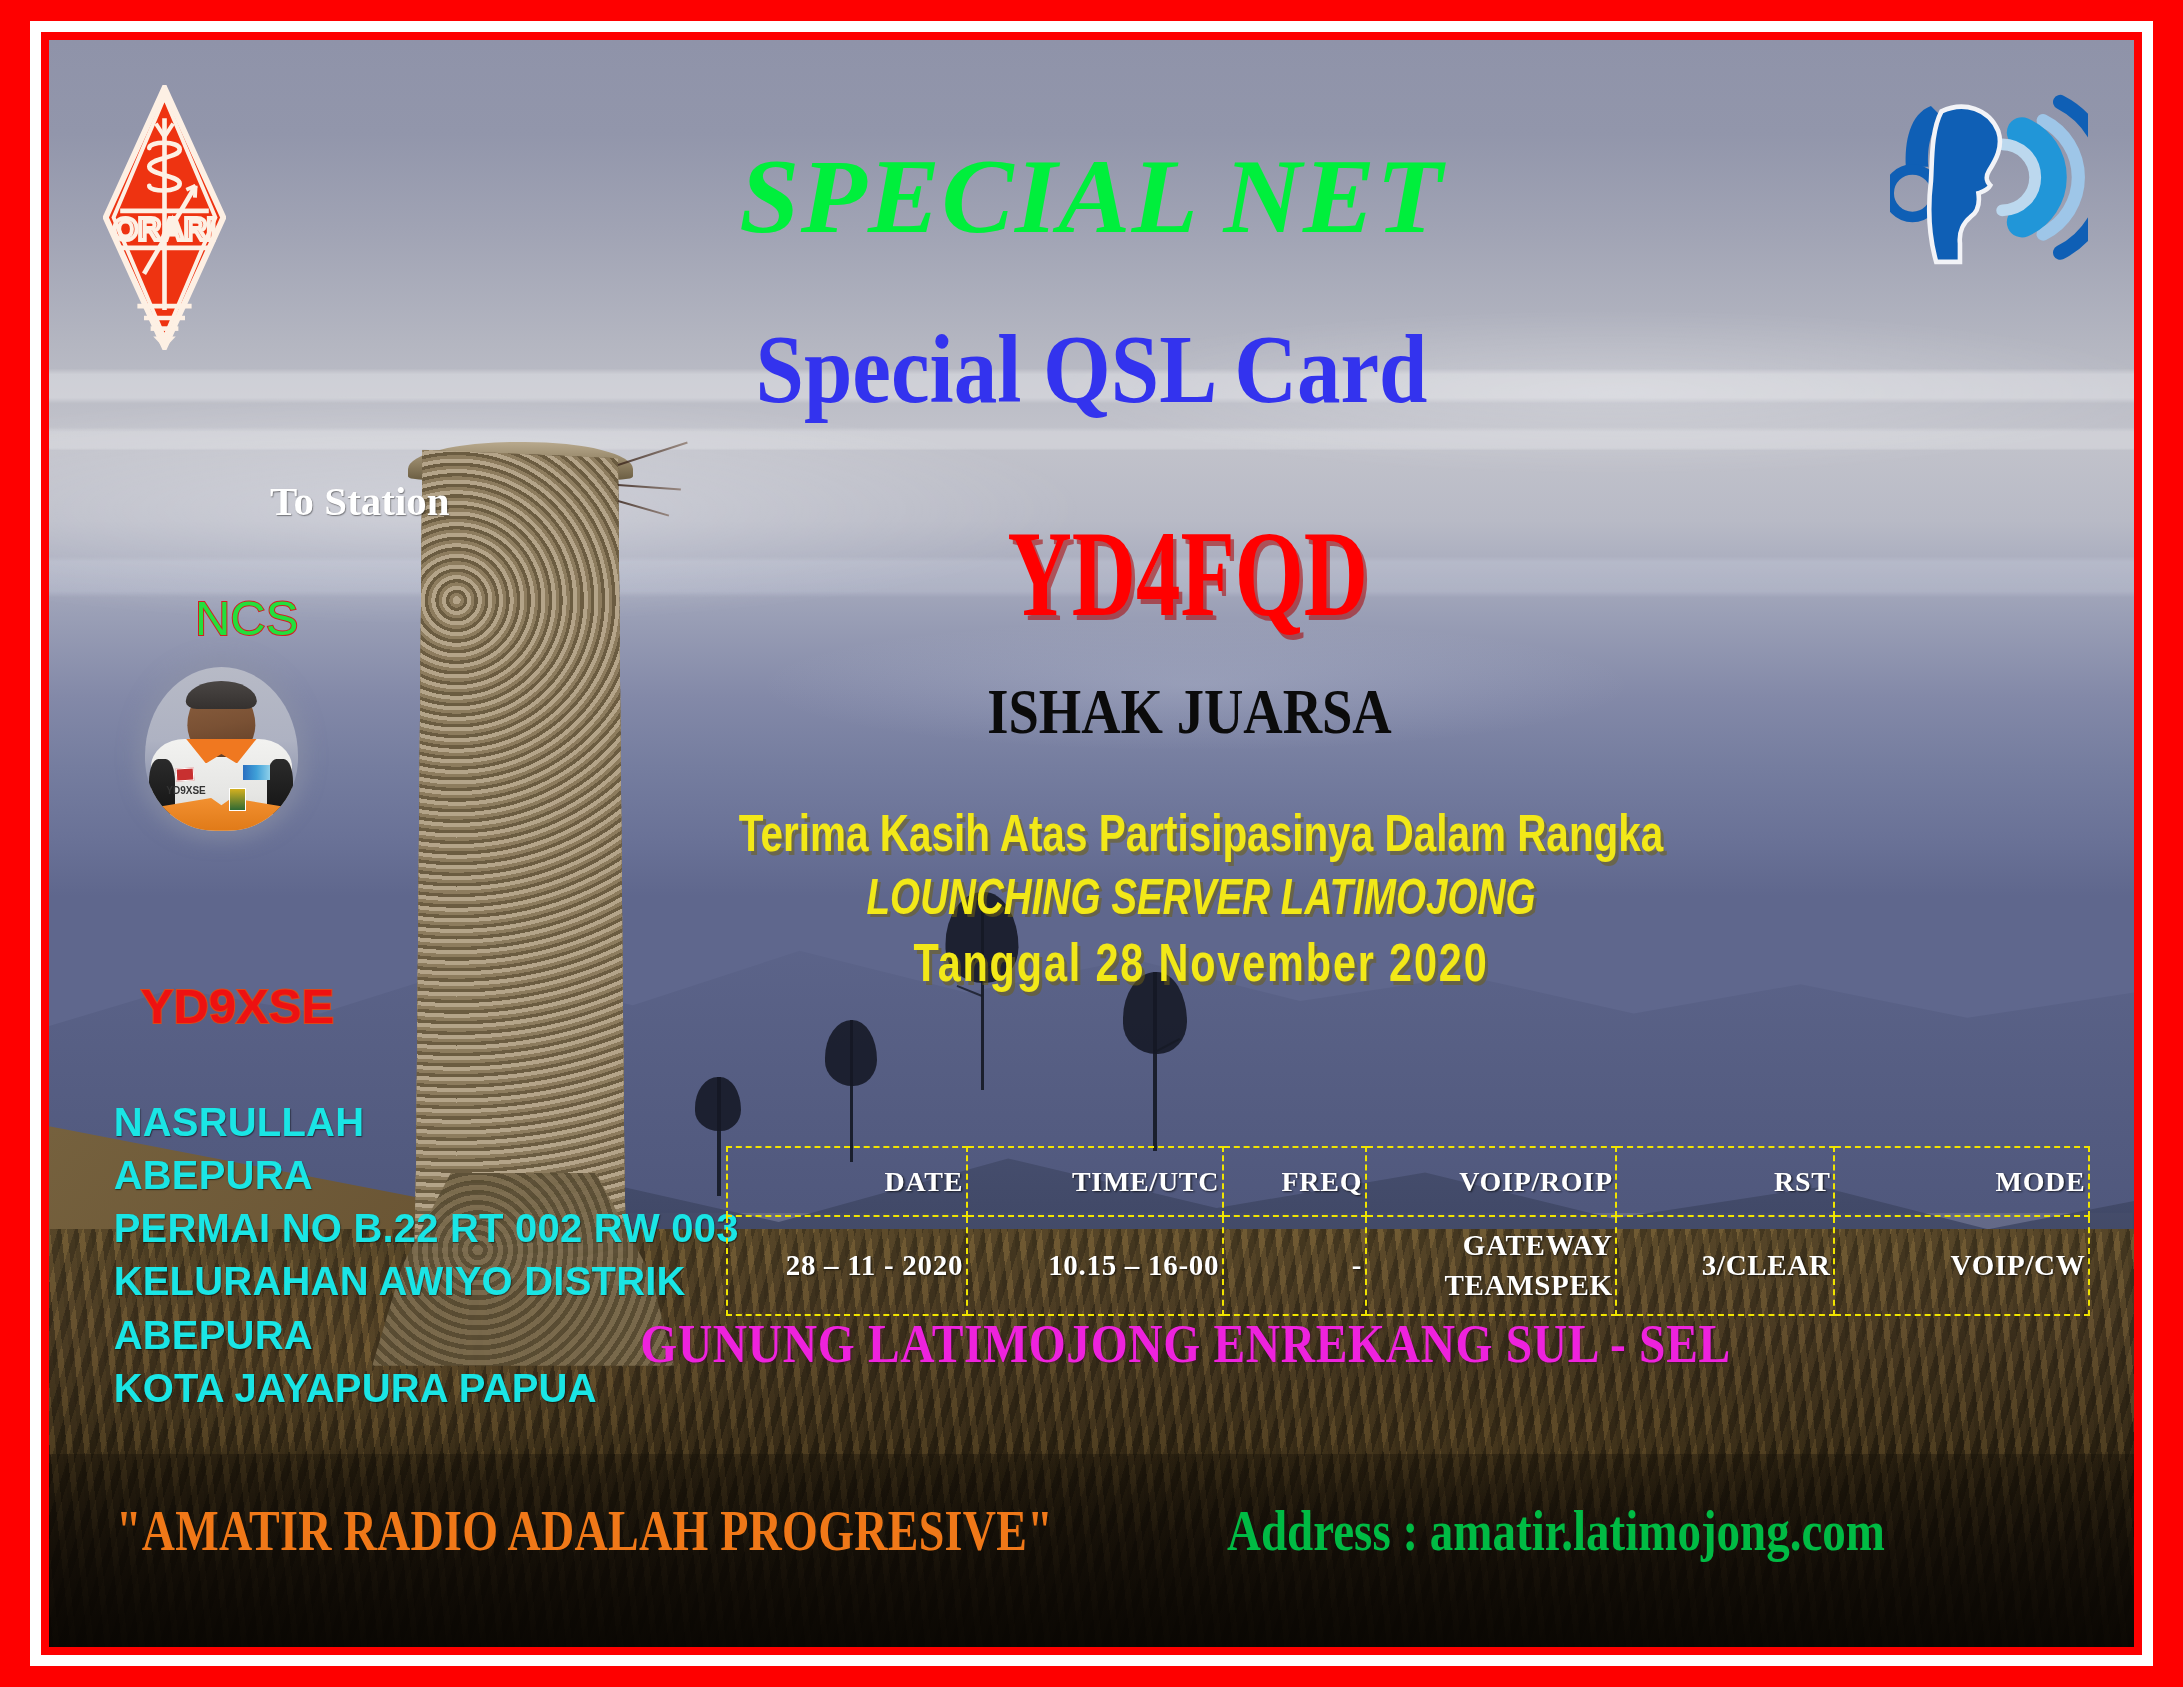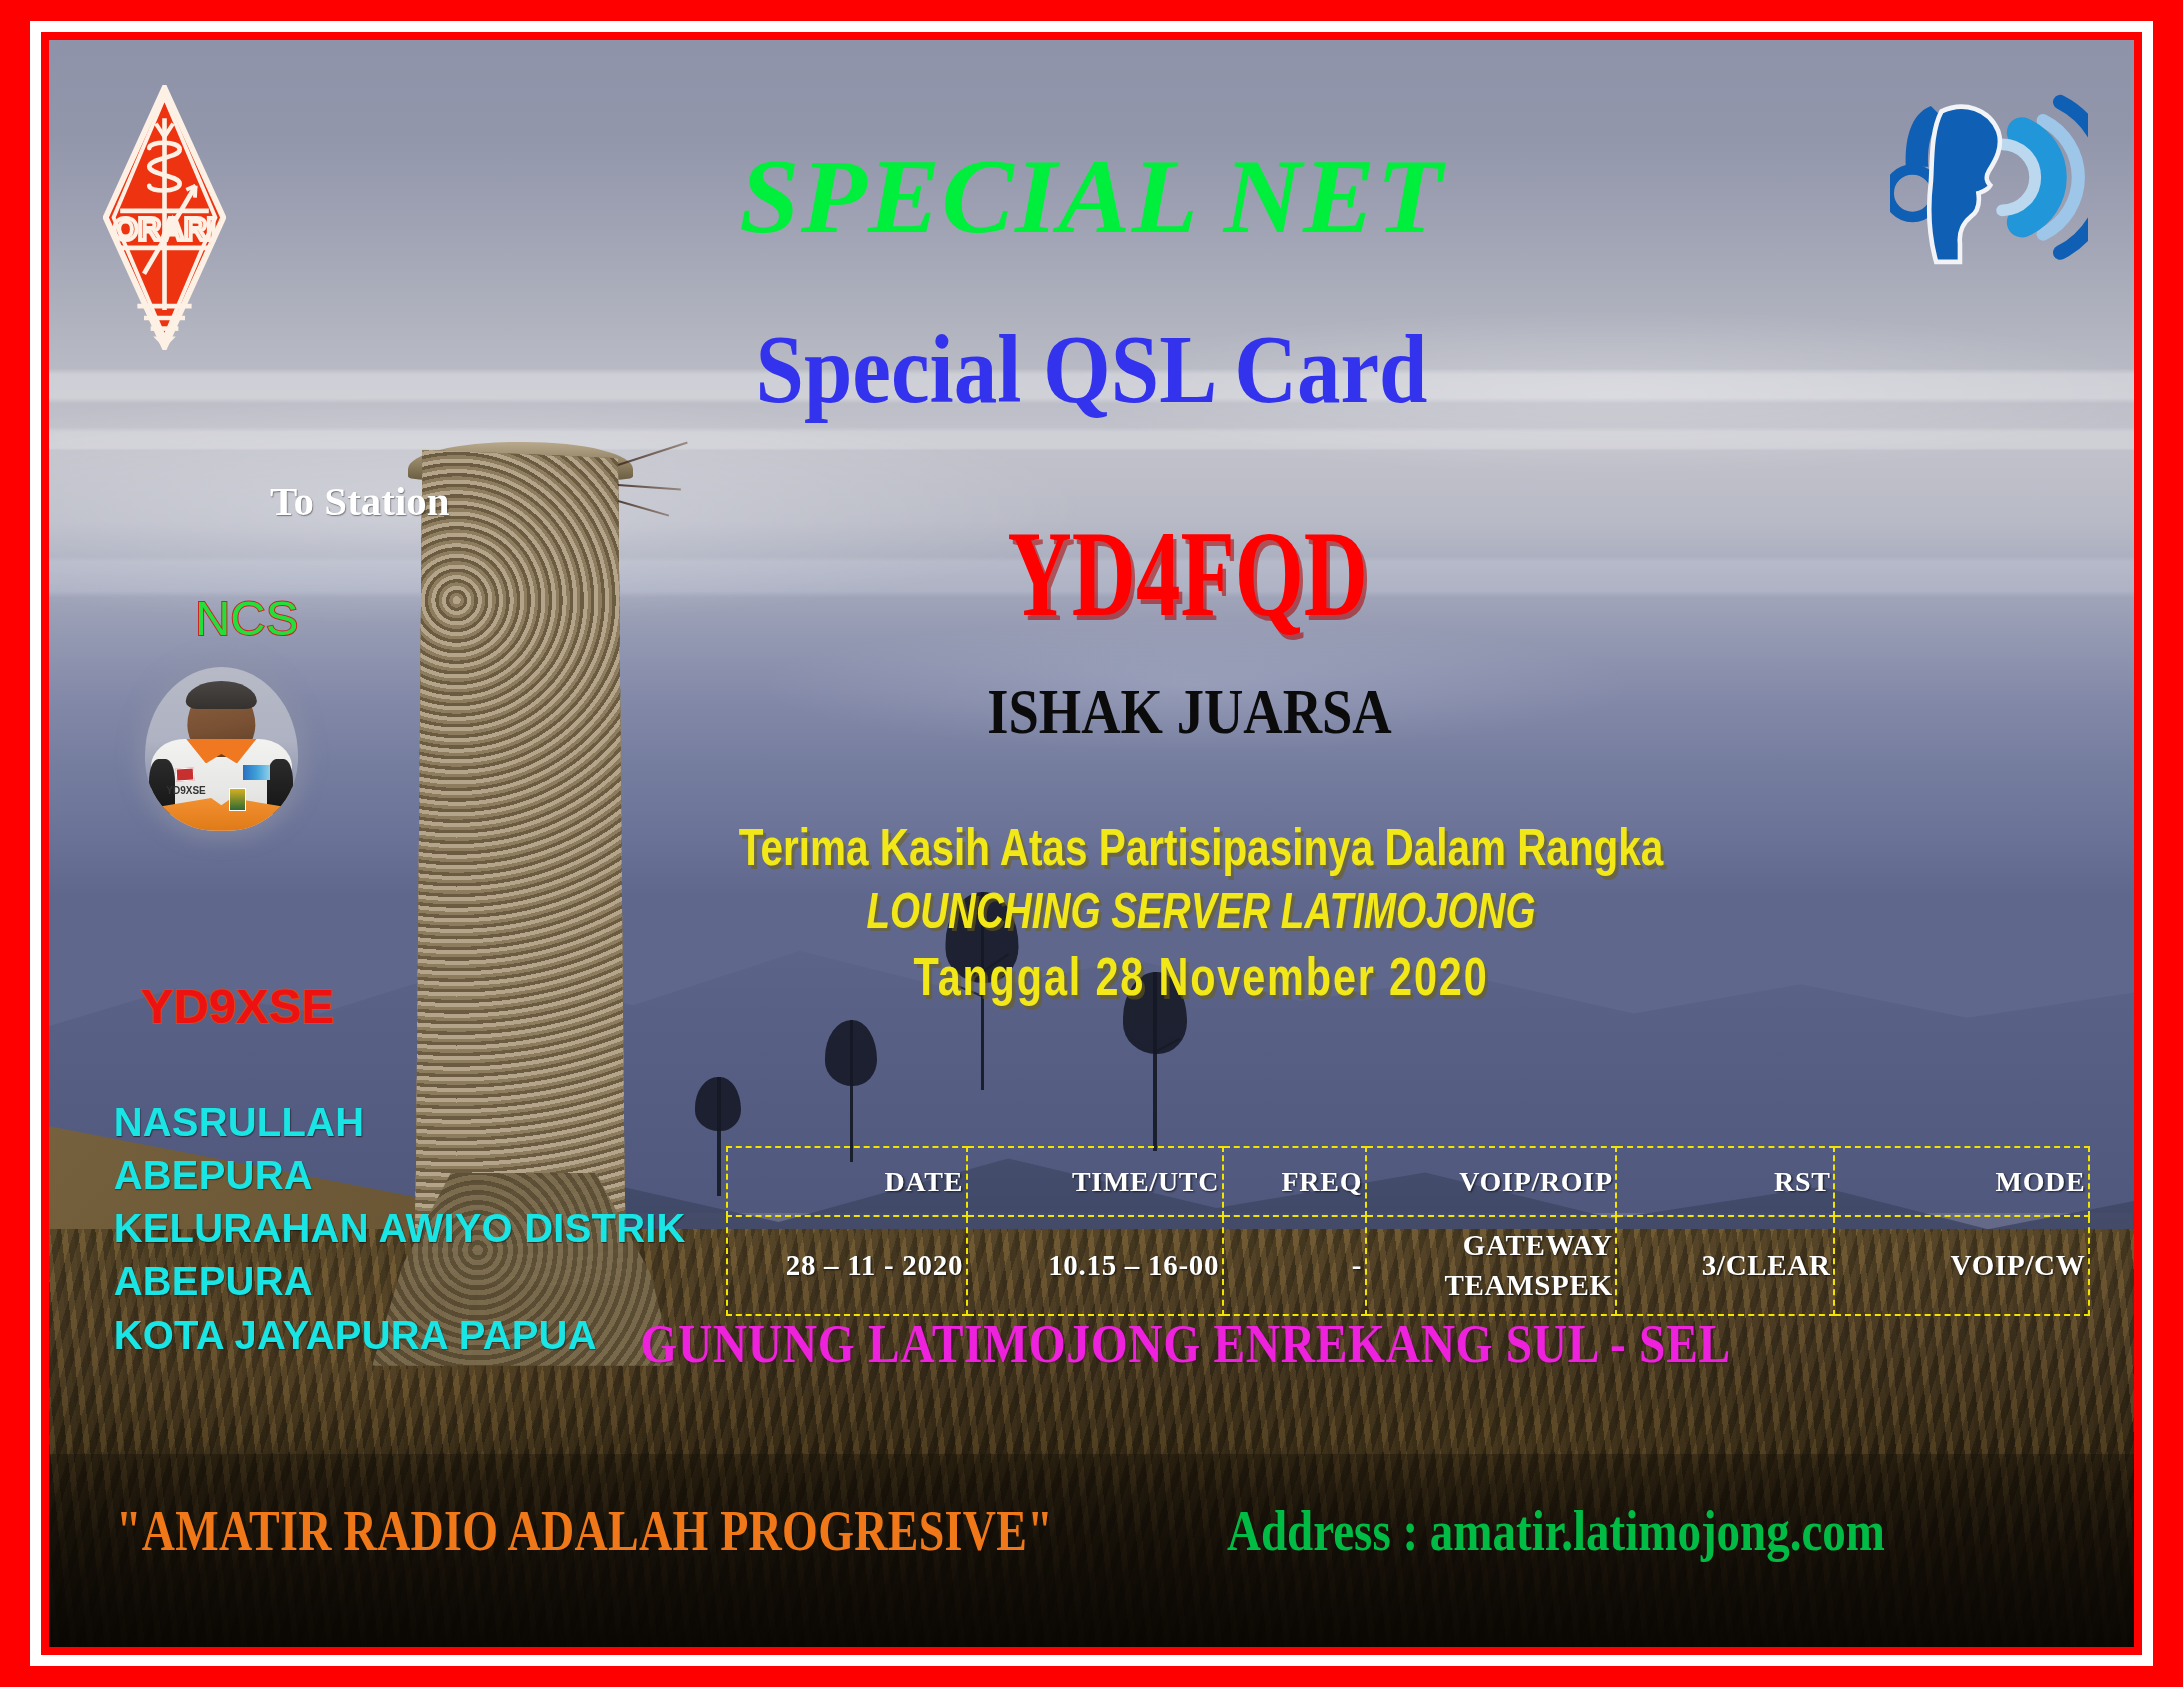--- a/index.html
+++ b/index.html
@@ -300,21 +300,20 @@
     white-space: nowrap;
   }
 
   #thanks-block {
     position: absolute; left: 0; right: 0; top: 47.8%;
     text-align: center;
     padding-left: 10.5%;
     font-family: "Liberation Sans", sans-serif;
     color: #f2e818;
     text-shadow: 3.3px 3.3px 0 rgba(110,95,20,.55);
-    margin-top: 14px;
   }
   #thanks-line1 {
     font-size: 44px; font-weight: 700;
     transform: scaleY(1.18) scaleX(.92);
     white-space: nowrap;
   }
   #thanks-line2 {
     margin-top: 14.6px;
     font-size: 42px; font-weight: 700; font-style: italic;
     transform: scaleY(1.18) scaleX(.92);
@@ -486,20 +485,21 @@
       <div class="patchB"></div>
       <div class="badge"></div>
       <div class="callsign">YD9XSE</div>
     </div>
 
     <div id="ncs-callsign">YD9XSE</div>
 
     <div id="address-block">
       <div>NASRULLAH</div>
       <div>ABEPURA</div>
+      <div>PERMAI NO B.22 RT 002 RW 003</div>
       <div>KELURAHAN AWIYO DISTRIK</div>
       <div>ABEPURA</div>
       <div>KOTA JAYAPURA PAPUA</div>
     </div>
 
     <div id="station-callsign">YD4FQD</div>
     <div id="station-name">ISHAK JUARSA</div>
 
     <div id="thanks-block">
       <div id="thanks-line1">Terima Kasih Atas Partisipasinya Dalam Rangka</div>

